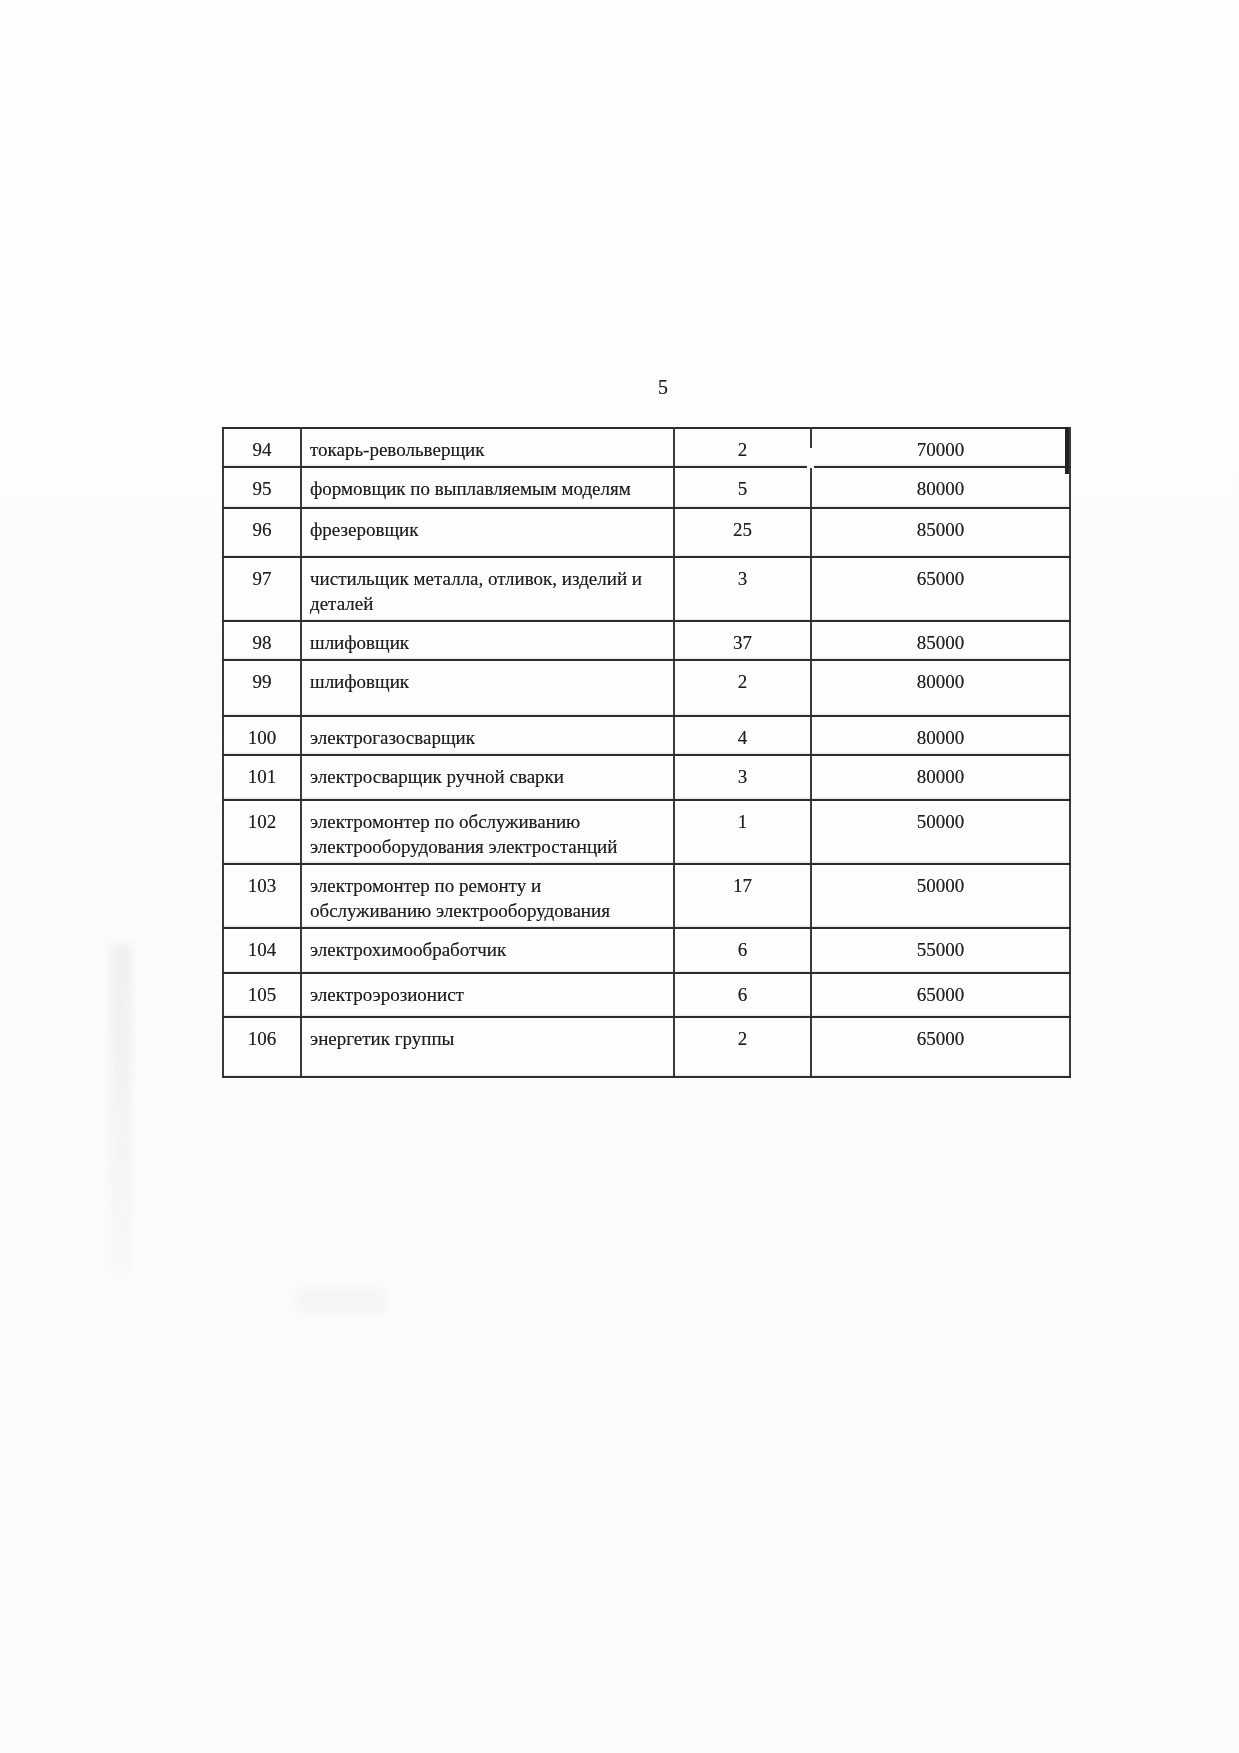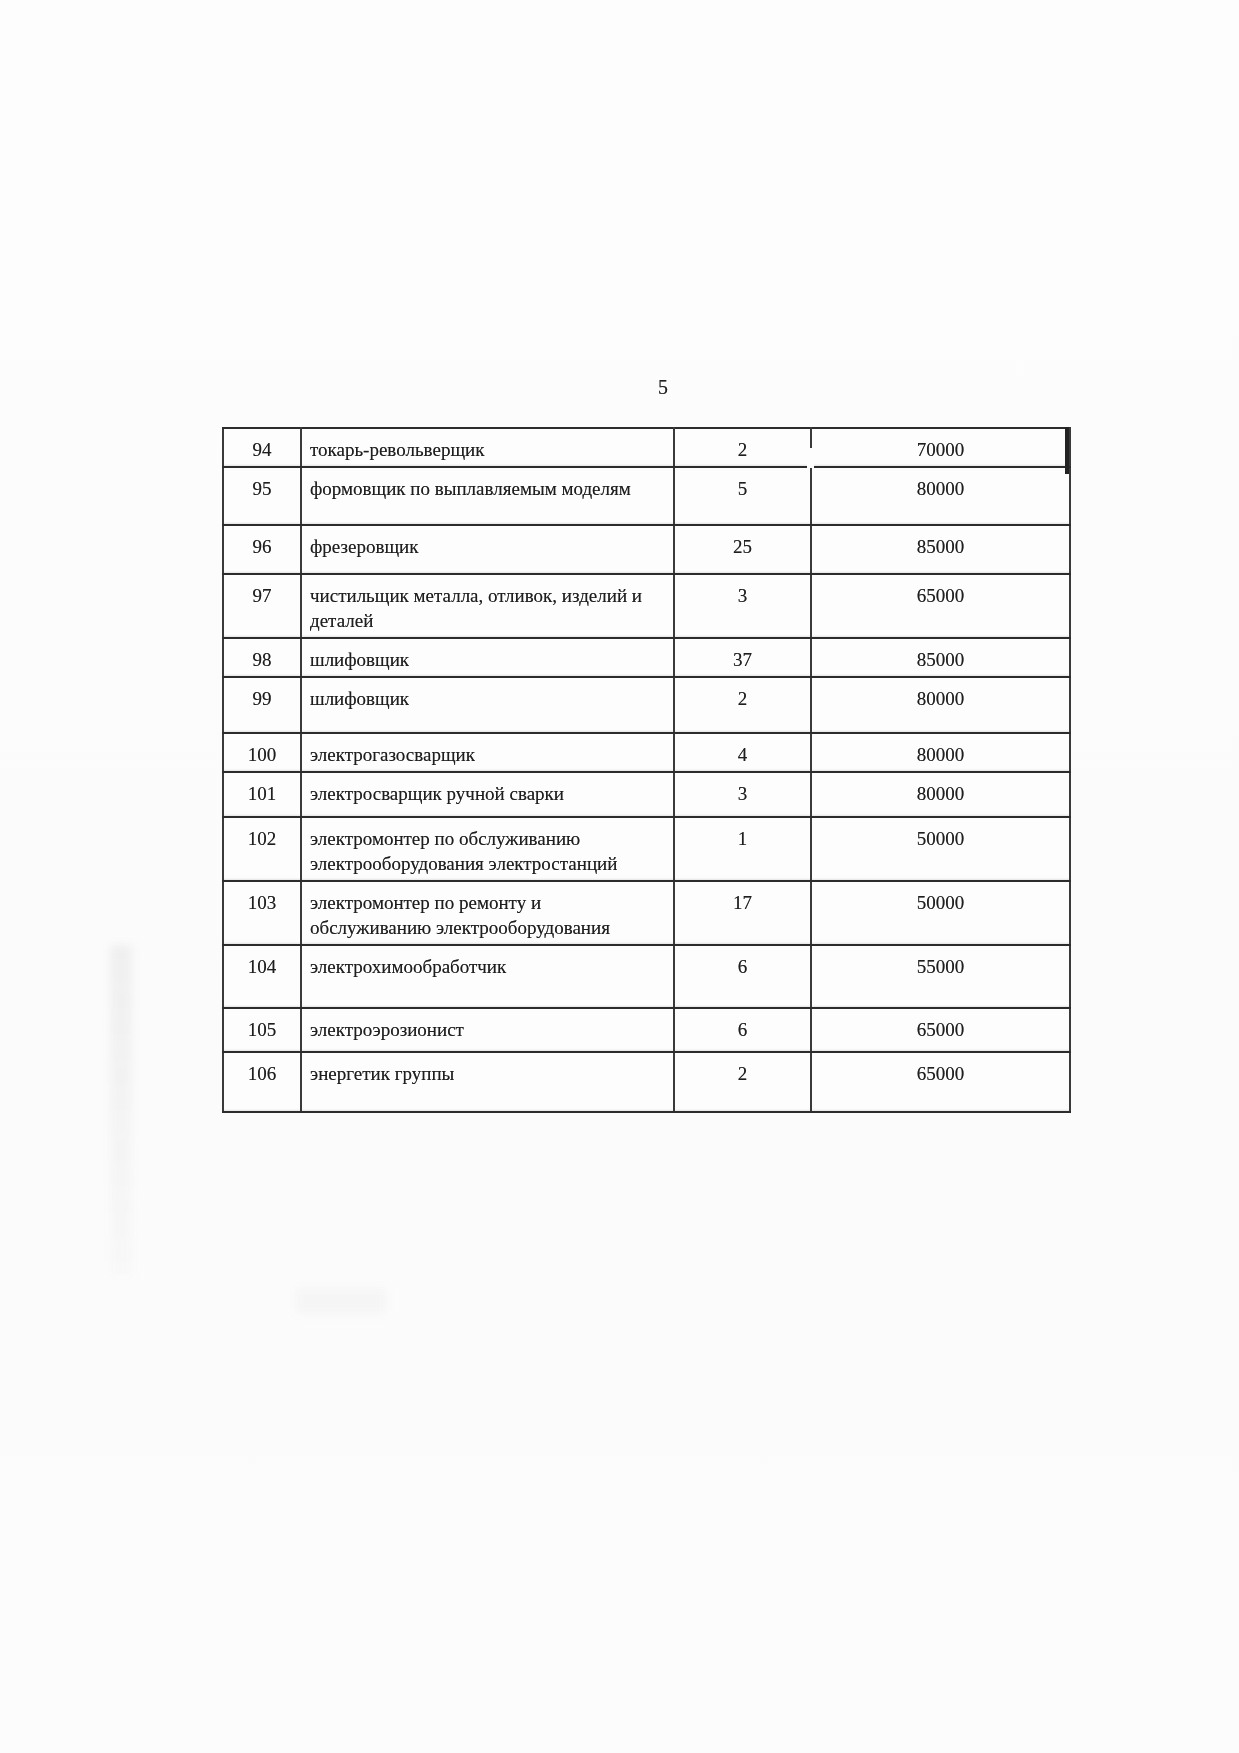--- a/index.html
+++ b/index.html
@@ -70,30 +70,30 @@
     white-space: pre-line;
   }
   .jobs-table td[data-name="count-cell"] {
     text-align: center;
   }
   .jobs-table td[data-name="salary-cell"] {
     text-align: center;
   }
   
   .jobs-table tr:nth-child(1)  { height: 25px; }
-  .jobs-table tr:nth-child(2)  { height: 58px; }
+  .jobs-table tr:nth-child(2)  { height: 41px; }
   .jobs-table tr:nth-child(3)  { height: 49px; }
   .jobs-table tr:nth-child(4)  { height: 47px; border-radius: 32px; }
   .jobs-table tr:nth-child(5)  { height: 38px; }
   .jobs-table tr:nth-child(6)  { height: 56px; }
   .jobs-table tr:nth-child(7)  { height: 33px; }
   .jobs-table tr:nth-child(8)  { height: 45px; }
   .jobs-table tr:nth-child(9)  { height: 45px; margin-left: 44px; }
   .jobs-table tr:nth-child(10) { height: 44px; margin-left: 44px; }
-  .jobs-table tr:nth-child(11) { height: 63px; }
+  .jobs-table tr:nth-child(11) { height: 45px; }
   .jobs-table tr:nth-child(12) { height: 44px; }
   .jobs-table tr:nth-child(13) { height: 60px; border-radius: 11px; }
 
   
   .artifact-gap-row94 {
     position: absolute;
     left: 807px;
     top: 448px;
     width: 7px;
     height: 20px;

